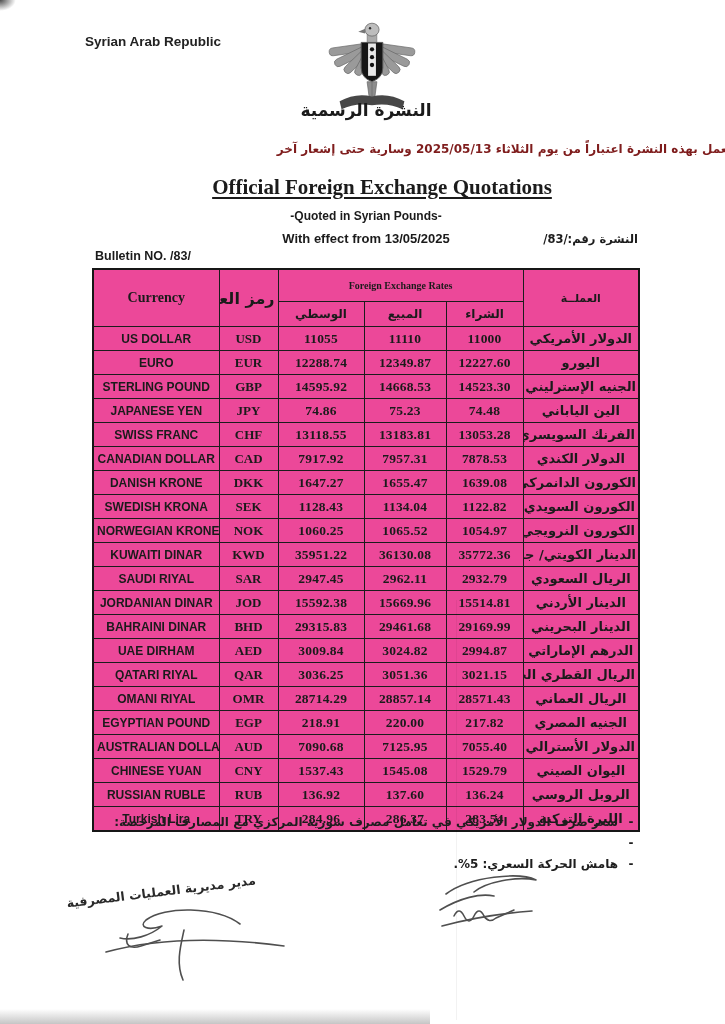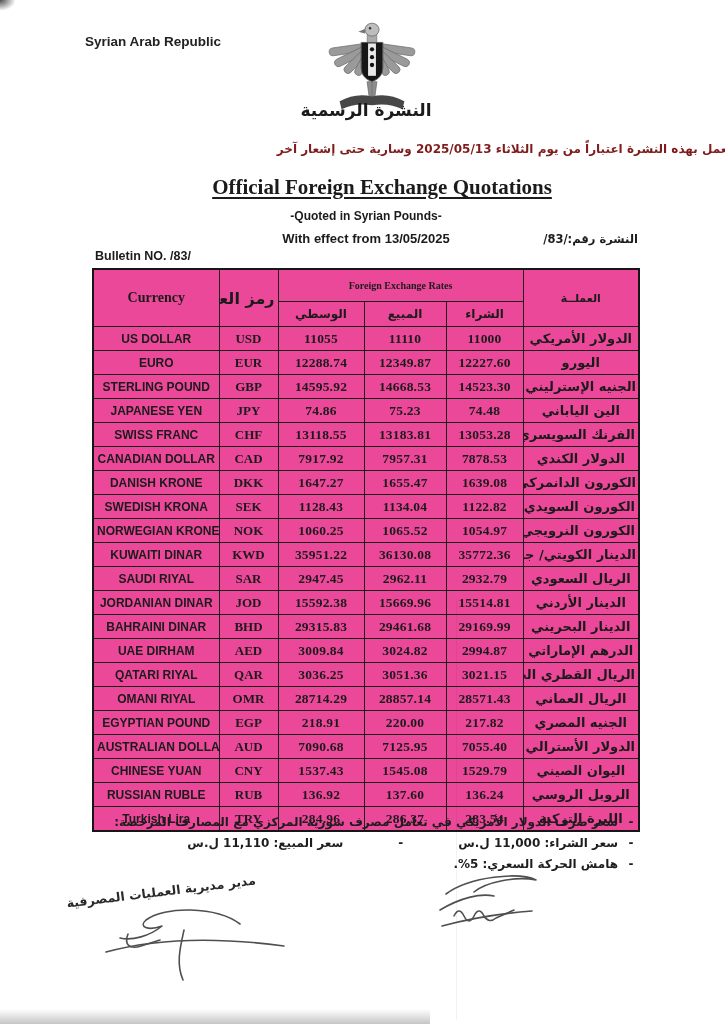--- a/index.html
+++ b/index.html
@@ -336,21 +336,20 @@
     </table>
   </div>
 
   <div class="notes">
     <div class="note">
       <span class="dash">-</span>
       <span>سعر صرف الدولار الأمريكي في تعامل مصرف سورية المركزي مع المصارف المرخصة:</span>
     </div>
     <div class="note">
       <span class="dash">-</span>
-      <span><span>سعر الشراء: 11,000 ل.س</span><span class="note-sep">-</span><span>سعر المبيع: 11,110 ل.س</span></span>
     </div>
     <div class="note">
       <span class="dash">-</span>
       <span>هامش الحركة السعري: 5%.</span>
     </div>
   </div>
 
   <div class="sig-title">مدير مديرية العمليات المصرفية</div>
 
   <div class="sig-left">

